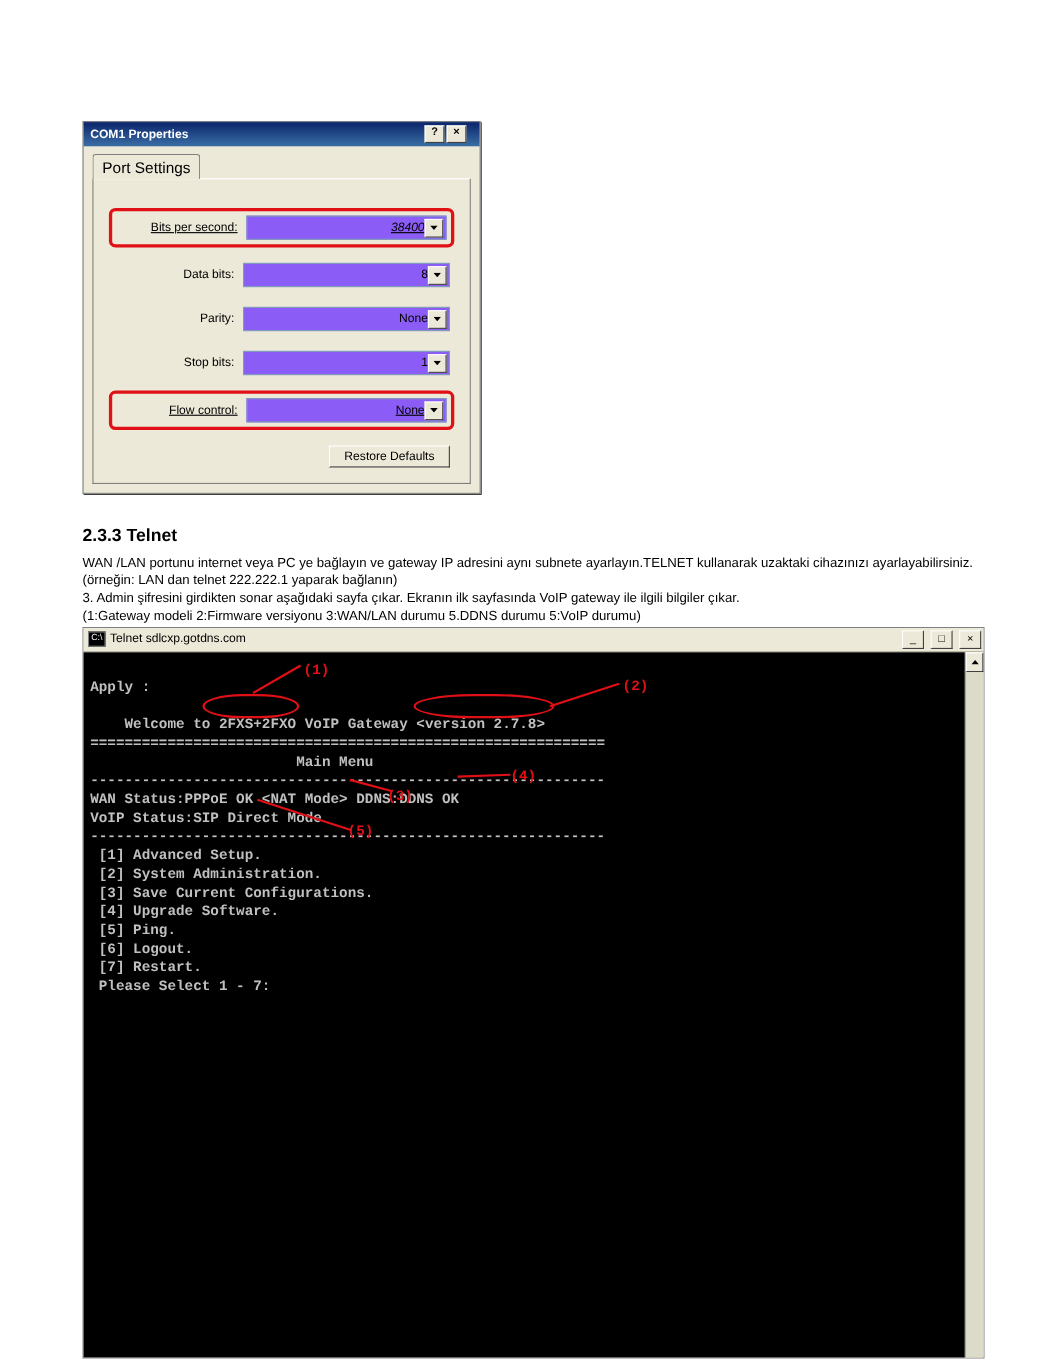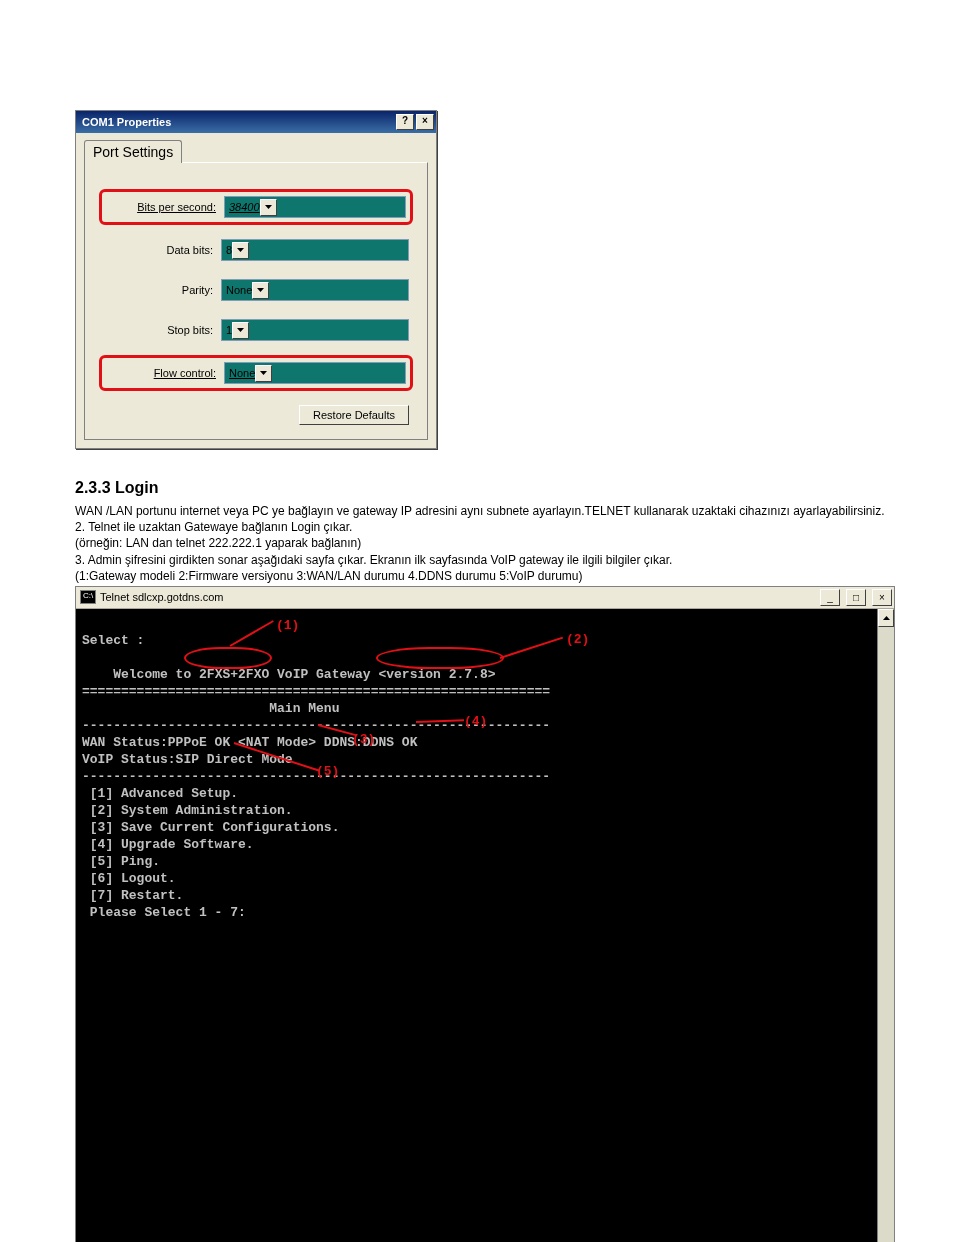--- a/index.html
+++ b/index.html
@@ -21,21 +21,21 @@
     background: #ece9d8;
     border: 1px solid #7f7f7f;
     box-shadow: 1px 1px 0 #404040;
     font-family: Tahoma, Arial, sans-serif;
     font-size: 11px;
   }
   .titlebar {
     background: linear-gradient(#0a246a, #3a6ea5);
     color: #fff;
     font-weight: bold;
-    padding: 3px 2px 3px 6px;
+    padding: 3px 12px 3px 6px;
     display: flex;
     align-items: center;
     justify-content: space-between;
   }
   .titlebar .title-text { flex: 1; }
   .titlebar .title-buttons { display: flex; gap: 0; }
   .titlebar .title-btn {
     width: 16px;
     height: 14px;
     background: #ece9d8;
@@ -75,25 +75,25 @@
     margin-bottom: 18px;
   }
   .form-row .label {
     width: 110px;
     text-align: right;
     padding-right: 8px;
   }
   .select {
     flex: 1;
     height: 20px;
-    background: #0f766e;
+    background: #8b5cf6;
     border: 1px solid #7f9db9;
     display: flex;
     align-items: center;
-    justify-content: flex-start;
+    justify-content: flex-end;
     padding: 0 2px 0 4px;
     font-size: 11px;
   }
   .select .arrow {
     width: 15px;
     height: 15px;
     background: #ece9d8;
     border: 1px solid #fff;
     border-right-color: #404040;
     border-bottom-color: #404040;
@@ -316,38 +316,37 @@
           </div>
         </div>
 
         <div class="restore-row">
           <div class="btn">Restore Defaults</div>
         </div>
       </div>
     </div>
   </div>
 
-  <div class="section-heading">2.3.3 Login</div>
+  <div class="section-heading">2.3.3 Telnet</div>
   <p class="paragraph">WAN /LAN portunu internet veya  PC ye bağlayın ve gateway IP adresini aynı subnete ayarlayın.TELNET kullanarak uzaktaki cihazınızı ayarlayabilirsiniz.</p>
-  <p class="paragraph">2. Telnet ile uzaktan Gatewaye bağlanın Login çıkar.</p>
   <p class="paragraph">(örneğin: LAN dan telnet 222.222.1 yaparak bağlanın)</p>
   <p class="paragraph">3. Admin şifresini girdikten sonar aşağıdaki sayfa  çıkar. Ekranın ilk sayfasında VoIP gateway ile ilgili bilgiler çıkar.</p>
-  <p class="paragraph">(1:Gateway modeli 2:Firmware versiyonu 3:WAN/LAN  durumu  4.DDNS durumu  5:VoIP durumu)</p>
+  <p class="paragraph">(1:Gateway modeli 2:Firmware versiyonu 3:WAN/LAN  durumu  5.DDNS durumu  5:VoIP durumu)</p>
 
   <div class="telnet-window">
     <div class="telnet-titlebar">
       <div class="cmd-icon">C:\</div>
       <span class="title-text">Telnet sdlcxp.gotdns.com</span>
       <div class="win-btn">_</div>
       <div class="win-btn">□</div>
       <div class="win-btn">×</div>
     </div>
     <div class="terminal-wrap">
       <div class="terminal">
-<span>Select :</span>
+<span>Apply :</span>
 
 <span>    Welcome to </span><span class="bold">2FXS+2FXO</span><span> VoIP Gateway </span><span class="bold">&lt;version 2.7.8&gt;</span>
 <span>============================================================</span>
 <span>                        Main Menu</span>
 <span>------------------------------------------------------------</span>
 <span class="bold">WAN Status:PPPoE OK &lt;NAT Mode&gt; DDNS:DDNS OK</span>
 <span class="bold">VoIP Status:SIP Direct Mode</span>
 <span>------------------------------------------------------------</span>
 <span class="bold"> [1] Advanced Setup.</span>
 <span class="bold"> [2] System Administration.</span>

